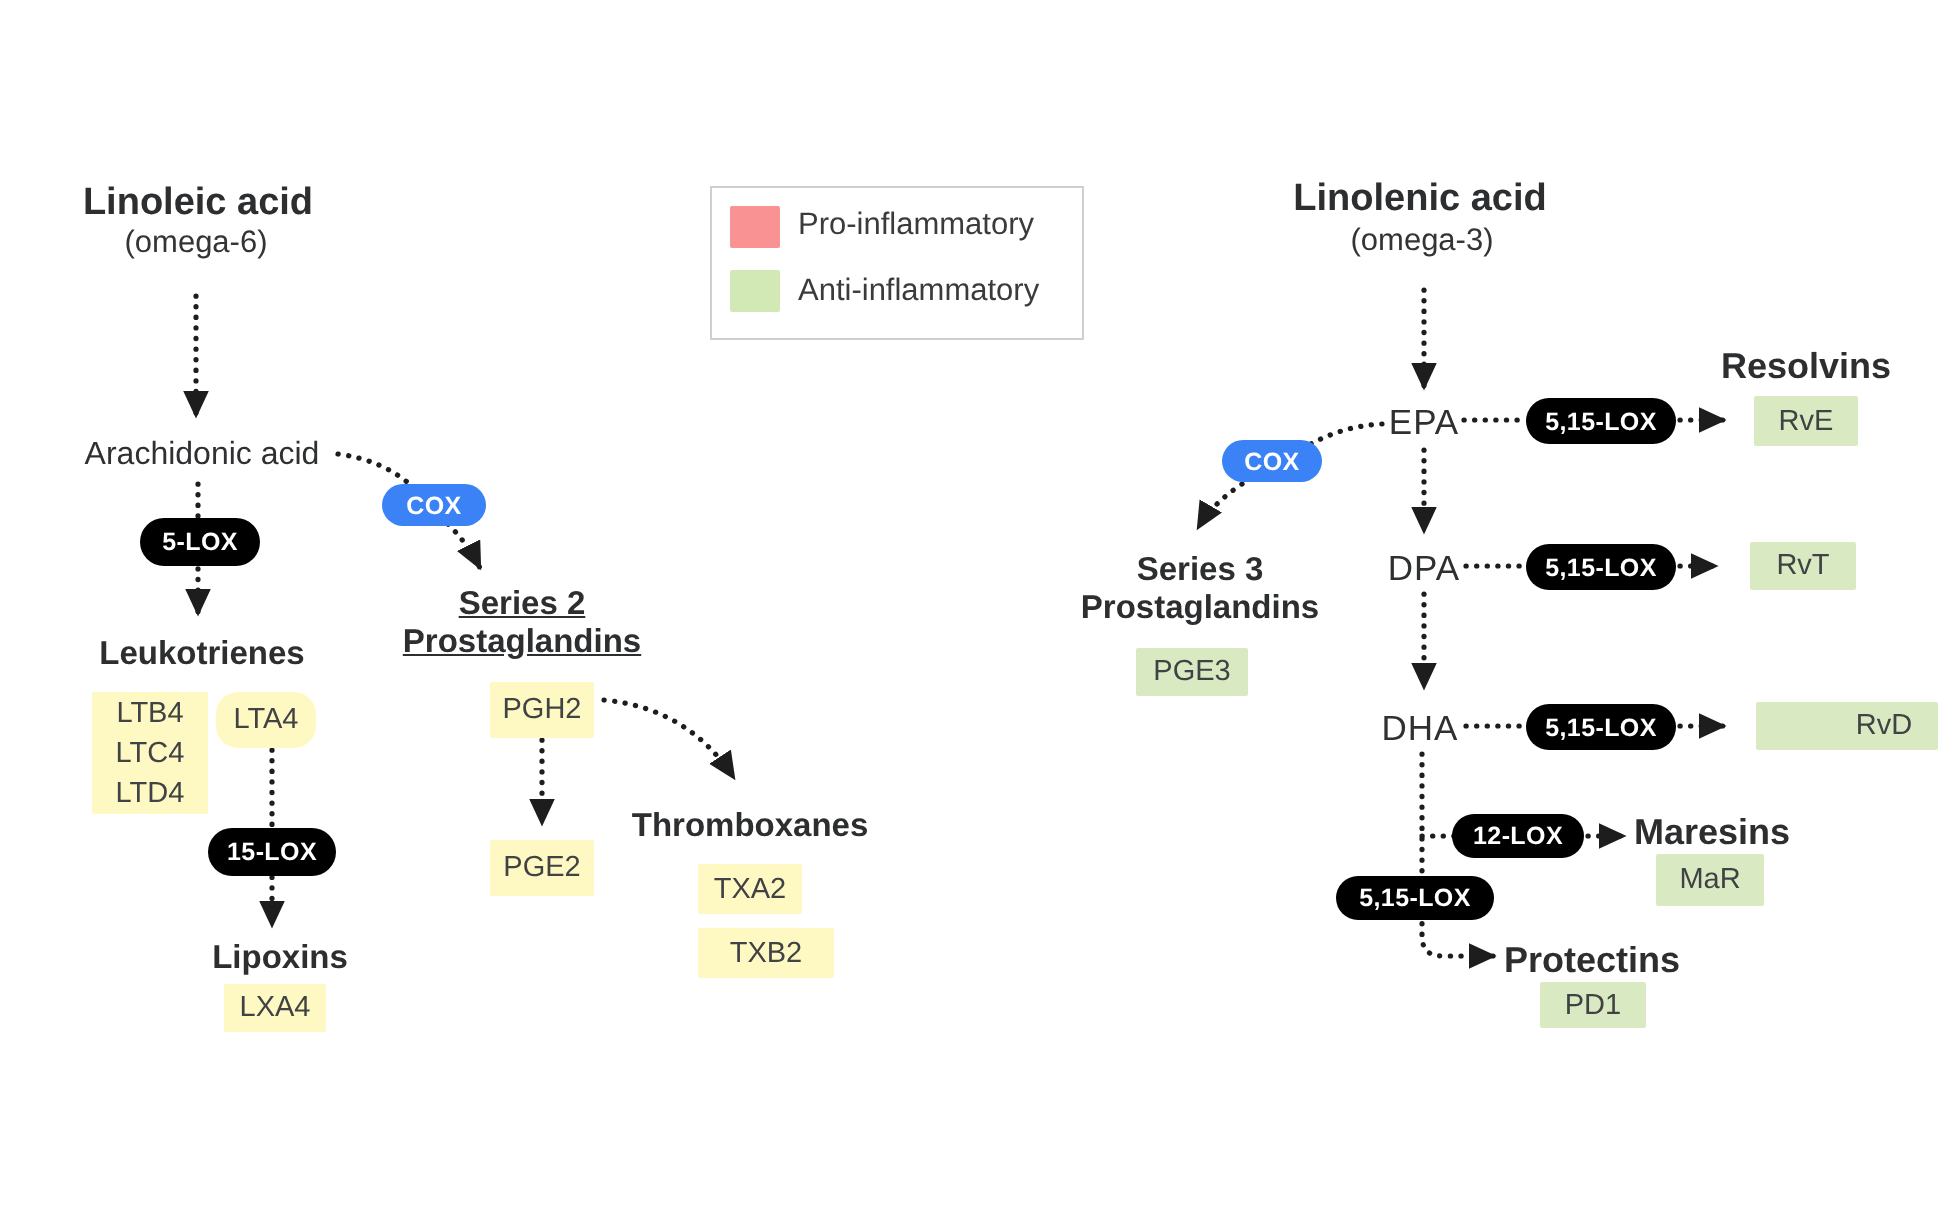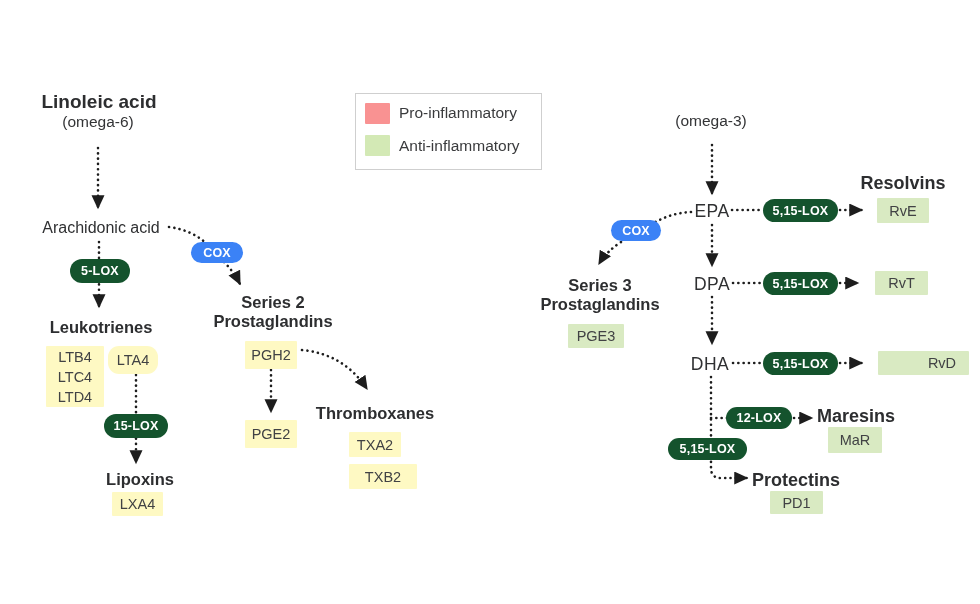--- a/index.html
+++ b/index.html
@@ -17,21 +17,21 @@
   .h3{font-size:18px;font-weight:bold;color:#2d2e30;}
   .box{
     display:flex;align-items:center;justify-content:center;
     font-size:14.5px;color:#414244;border-radius:1px;
   }
   .pink{background:#fef9c3;}
   .green{background:#d9eac2;}
   .multi{flex-direction:column;line-height:20px;justify-content:center;}
   .pill{
     display:flex;align-items:center;justify-content:center;
-    background:#14532d;color:#ffffff;font-size:12.5px;font-weight:bold;
+    background:#000000;color:#ffffff;font-size:12.5px;font-weight:bold;
     border-radius:12px;letter-spacing:.2px;
   }
   .pill.teal{background:#3b82f6;}
   .legend{background:#ffffff;border:1px solid #cfcfcf;}
   .swatch{width:25px;height:21px;border-radius:1px;}
   .sw-pink{background:#f99292;}
   .sw-green{background:#d3e9b5;}
   .leg-label{font-size:15.5px;color:#3a3b3d;white-space:nowrap;}
   svg .dots{fill:none;stroke:#1d1d1d;stroke-width:2.6;stroke-linecap:round;stroke-dasharray:0.1 5.2;}
 </style>
@@ -88,31 +88,32 @@
     <span>LTB4</span>
     <span>LTC4</span>
     <span>LTD4</span>
   </div>
   <div class="abs box pink" style="left:108px;top:346px;width:50px;height:28px;border-radius:11px;">LTA4</div>
 
   <div class="abs pill" style="left:104px;top:414px;width:64px;height:24px;">15-LOX</div>
   <div class="abs ctr h2" style="left:140px;top:470px;">Lipoxins</div>
   <div class="abs box pink" style="left:112px;top:492px;width:51px;height:24px;">LXA4</div>
 
-  <div class="abs ctr h2" style="left:273px;top:293px;">
+  <div class="abs ctr h2" style="left:261px;top:293px;text-decoration:underline;">
     <div>Series 2</div>
     <div>Prostaglandins</div>
   </div>
   <div class="abs box pink" style="left:245px;top:341px;width:52px;height:28px;">PGH2</div>
   <div class="abs box pink" style="left:245px;top:420px;width:52px;height:28px;">PGE2</div>
 
   <div class="abs ctr h2" style="left:375px;top:404px;">Thromboxanes</div>
   <div class="abs box pink" style="left:349px;top:432px;width:52px;height:25px;">TXA2</div>
   <div class="abs box pink" style="left:349px;top:464px;width:68px;height:25px;">TXB2</div>
 
+  <div class="abs ctr h1" style="left:710px;top:89px;">Linolenic acid</div>
   <div class="abs ctr sub" style="left:711px;top:112px;">(omega-3)</div>
 
   <div class="abs ctr met" style="left:712px;top:201px;">EPA</div>
   <div class="abs ctr met" style="left:712px;top:274px;">DPA</div>
   <div class="abs ctr met" style="left:710px;top:354px;">DHA</div>
 
   <div class="abs pill teal" style="left:611px;top:220px;width:50px;height:21px;">COX</div>
   <div class="abs ctr h2" style="left:600px;top:276px;">
     <div>Series 3</div>
     <div>Prostaglandins</div>

